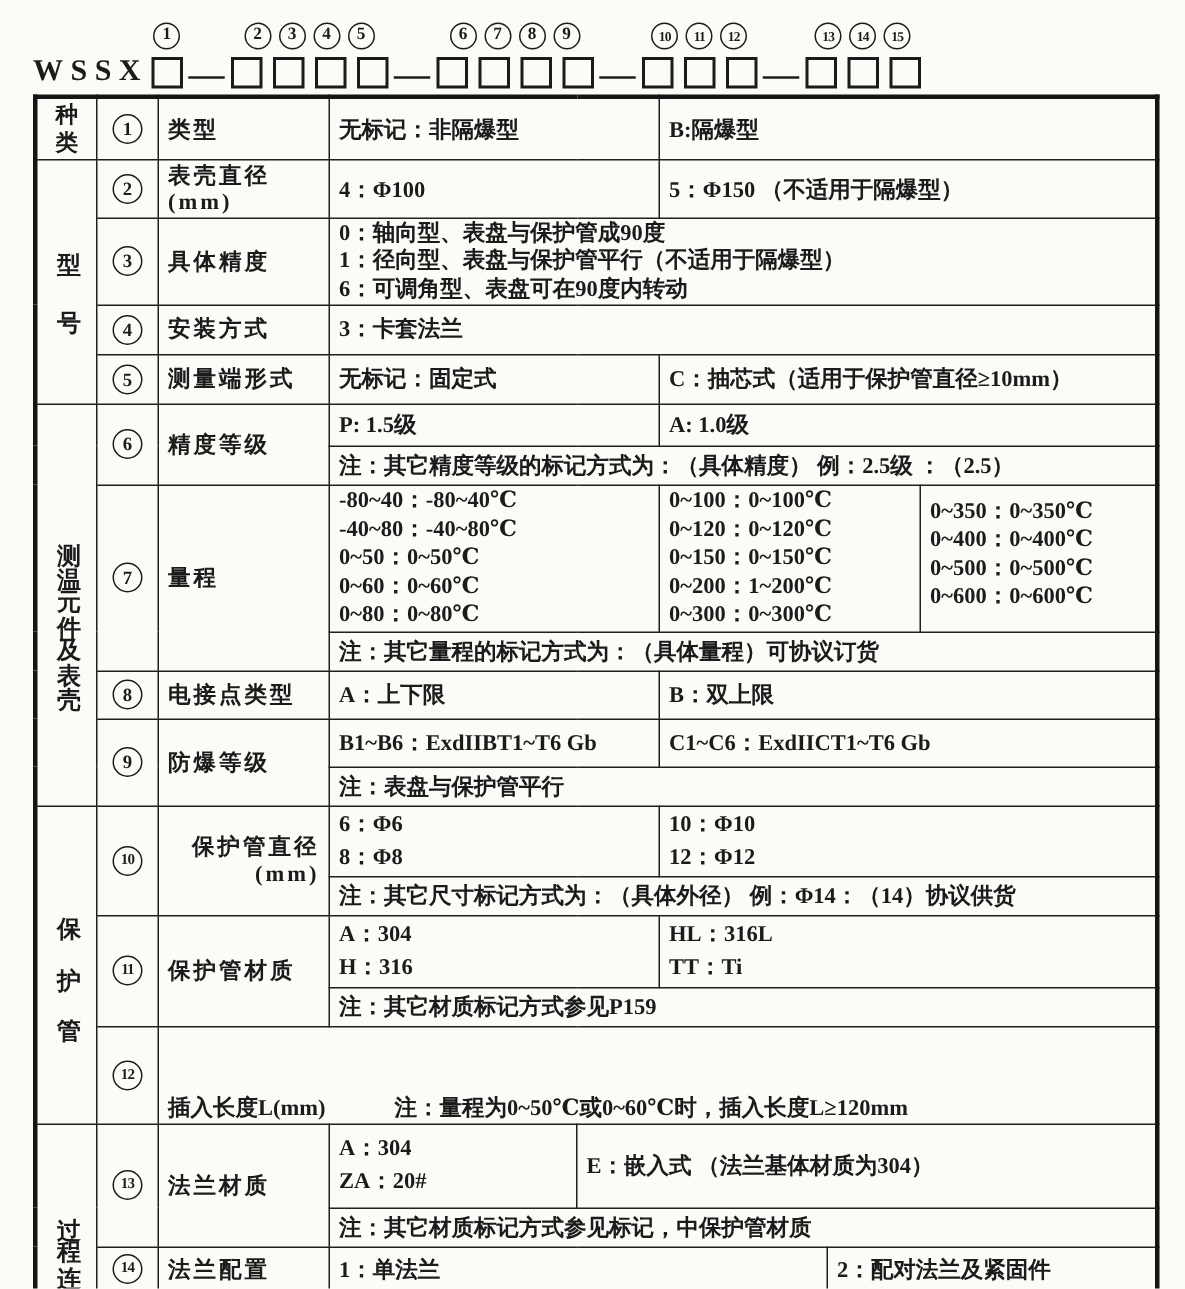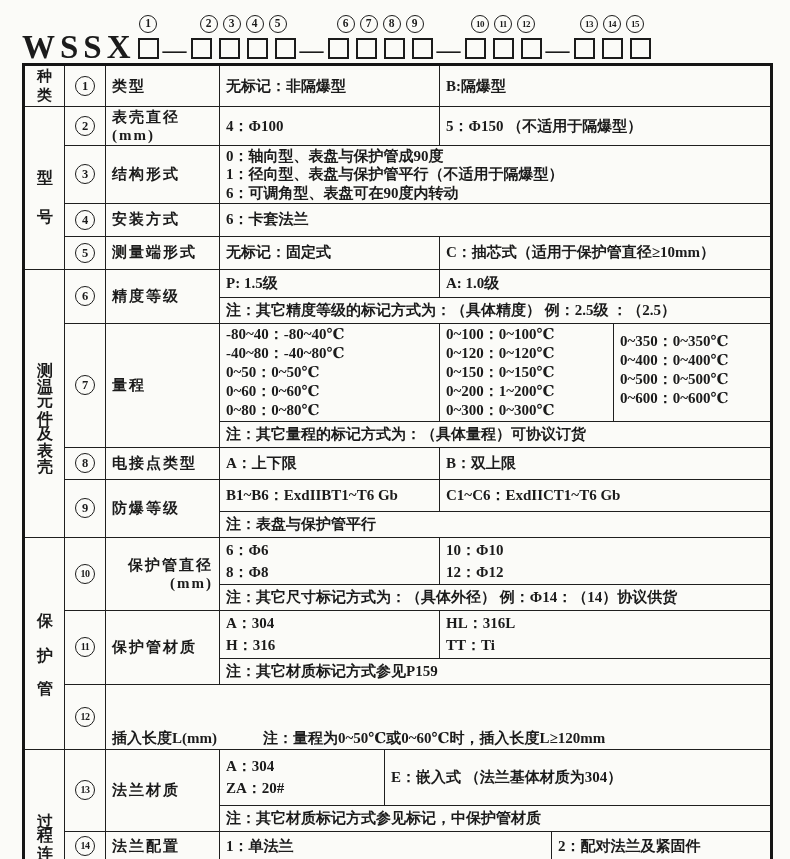--- a/index.html
+++ b/index.html
@@ -1,21 +1,21 @@
 <!DOCTYPE html>
 <html><head>
 <meta charset="utf-8">
 <style>
   html,body{margin:0;padding:0;width:790px;height:859px;background:#fbfbf8;overflow:hidden;}
   body{font-family:"Liberation Serif","DejaVu Serif",serif;color:#1b1b1b;font-weight:bold;}
   .page{position:relative;width:790px;height:859px;box-sizing:border-box;padding:5px 18px 0 22px;}
 
   
   .model-line{display:flex;align-items:flex-end;height:54px;margin-left:0;}
-  .prefix{font-size:33px;line-height:24px;letter-spacing:5px;margin-right:2px;}
+  .prefix{font-size:20px;line-height:24px;letter-spacing:5px;margin-right:2px;}
   .grp{display:inline-flex;flex-direction:column;align-items:center;gap:5px;}
   .nums{display:flex;gap:5px;justify-content:center;}
   .circ{box-sizing:border-box;width:18px;height:18px;border:1.6px solid #1b1b1b;border-radius:50%;
         display:inline-flex;align-items:center;justify-content:center;font-size:11.5px;line-height:1;}
   .circ.d2{font-size:9px;letter-spacing:-0.5px;}
   .boxes{display:flex;gap:7px;}
   .box{box-sizing:border-box;width:21px;height:21px;border:2.2px solid #1b1b1b;}
   .dash{font-size:24px;line-height:18px;padding:0 4px;}
 
   
@@ -136,32 +136,32 @@
       <tr style="height:34px">
         <td class="gcell" rowspan="4"><span class="vtext g2v">型号</span></td>
         <td class="numcell"><span class="circ">2</span></td>
         <td class="lblcell">表壳直径(mm)</td>
         <td colspan="2">4：Φ100</td>
         <td colspan="3">5：Φ150 （不适用于隔爆型）</td>
       </tr>
 
       <tr style="height:50px">
         <td class="numcell"><span class="circ">3</span></td>
-        <td class="lblcell">结构形式</td>
+        <td class="lblcell">具体精度</td>
         <td colspan="5">
           <div class="ln">0：轴向型、表盘与保护管成90度</div>
           <div class="ln">1：径向型、表盘与保护管平行（不适用于隔爆型）</div>
           <div class="ln">6：可调角型、表盘可在90度内转动</div>
         </td>
       </tr>
 
       <tr style="height:33px">
         <td class="numcell"><span class="circ">4</span></td>
         <td class="lblcell">安装方式</td>
-        <td colspan="5">6：卡套法兰</td>
+        <td colspan="5">3：卡套法兰</td>
       </tr>
 
       <tr style="height:33px">
         <td class="numcell"><span class="circ">5</span></td>
         <td class="lblcell">测量端形式</td>
         <td colspan="2">无标记：固定式</td>
         <td colspan="3">C：抽芯式（适用于保护管直径≥10mm）</td>
       </tr>
 
       <tr style="height:28px">

